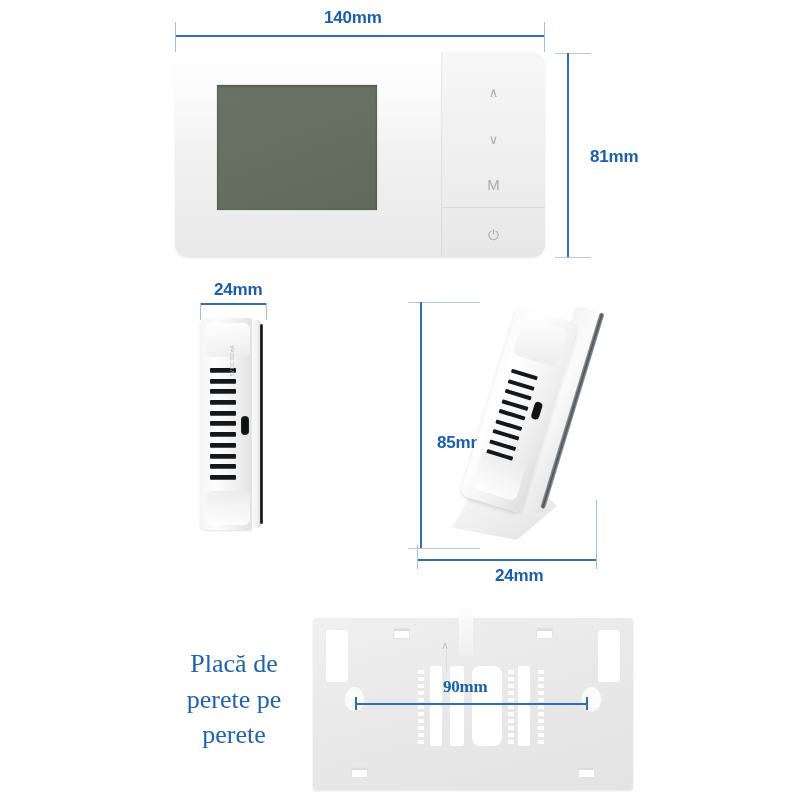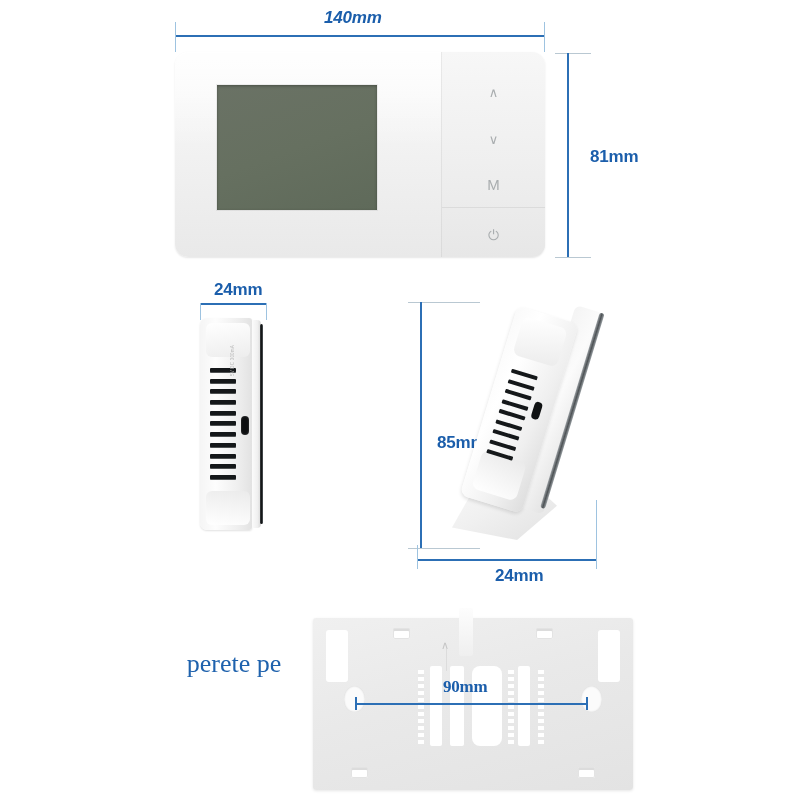--- a/index.html
+++ b/index.html
@@ -420,21 +420,21 @@
     font-family: "Liberation Serif", serif;
     font-size: 26px;
     line-height: 1.37;
   }
 </style>
 </head>
 <body>
 
 <div class="stage">
 
-  <div class="dim-label" id="label-140" style="left:324px; top:8px;font-style:italic;">140mm</div>
+  <div class="dim-label" id="label-140" style="left:324px; top:8px;">140mm</div>
   <div class="dim-line-h" style="left:175px; top:35px; width:370px;"></div>
   <div class="ext-line-v" style="left:175px; top:22px; height:30px;"></div>
   <div class="ext-line-v" style="left:544px; top:22px; height:30px;"></div>
 
   <div id="front-view">
     <div id="front-body-gloss"></div>
     <div id="front-lcd"></div>
     <div id="front-keypad">
       <div class="keypad-key" id="key-up">∧</div>
       <div class="keypad-key" id="key-down">∨</div>
@@ -536,16 +536,18 @@
       <div class="plate-hatch" style="left:120px; top:4px;  height:74px;"></div>
     </div>
   </div>
 
   <div id="dim90-line"></div>
   <div class="dim90-cap" id="dim90-cap-left"></div>
   <div class="dim90-cap" id="dim90-cap-right"></div>
   <div class="dim-label" id="dim90-label">90mm</div>
 
   <div id="caption">
+    <div>Placă de</div>
     <div>perete pe</div>
+    <div>perete</div>
   </div>
 
 </div>
 
 </body></html>

